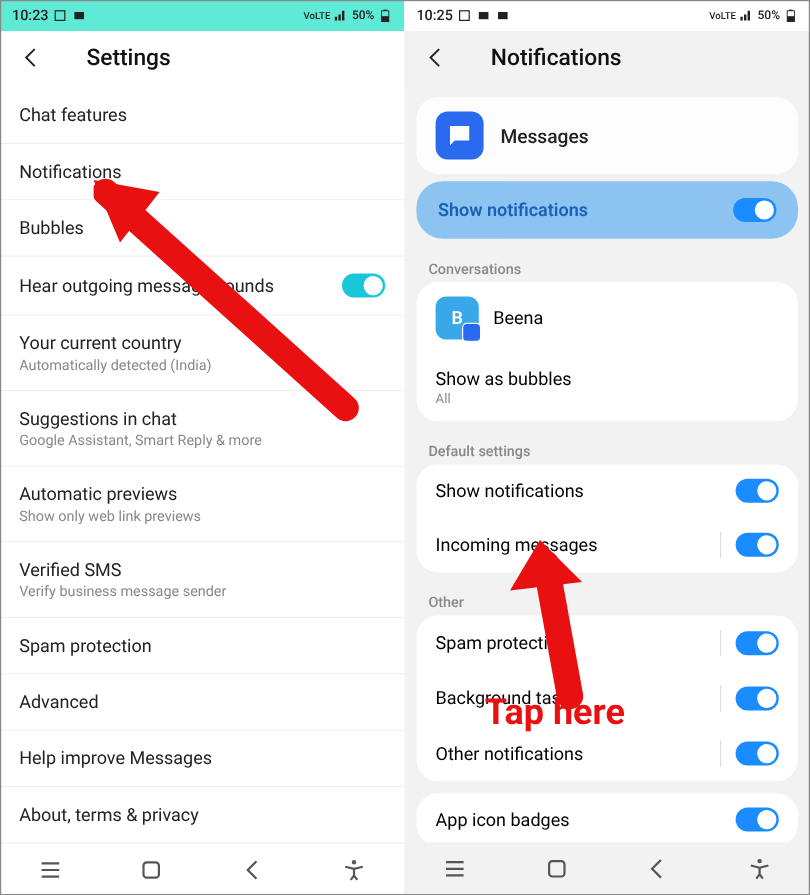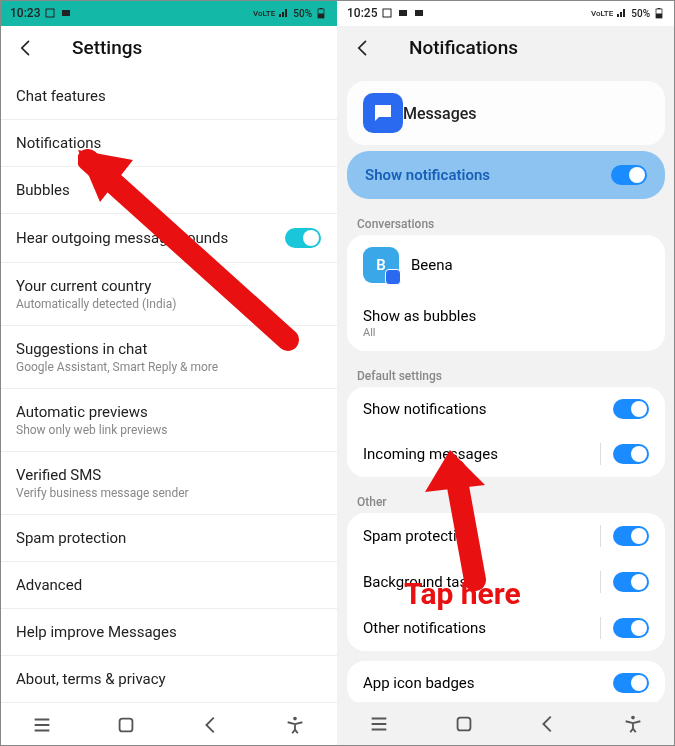--- a/index.html
+++ b/index.html
@@ -22,21 +22,21 @@
   .phone.right { background: #f2f2f2; width: 338px; }
   .statusbar {
     height: 26px;
     display: flex;
     justify-content: space-between;
     align-items: center;
     padding: 0 10px;
     font-size: 12px;
     font-weight: 500;
     color: #222;
-    background: #14b8a6;
+    background: #5eead4;
   }
   .phone.right .statusbar { background: #fff; }
   .statusbar .sleft { display: flex; align-items: center; gap: 4px; }
   .statusbar .sright { display: flex; align-items: center; gap: 3px; font-size: 10px; }
   .statusbar .icon-sm { width: 12px; height: 12px; display: inline-block; }
   .header {
     display: flex;
     align-items: center;
     padding: 10px 16px 14px;
     gap: 36px;
@@ -92,20 +92,21 @@
   
   .card {
     background: #fff;
     border-radius: 18px;
     margin: 0 10px 10px;
     overflow: hidden;
   }
   .app-header {
     display: flex;
     align-items: center;
+    gap: 14px;
     padding: 12px 16px;
     background: #fdfdfd;
     margin: 8px 10px 6px;
     border-radius: 18px;
   }
   .app-icon {
     width: 40px; height: 40px;
     background: #2a6af0;
     border-radius: 10px;
     display: flex;

